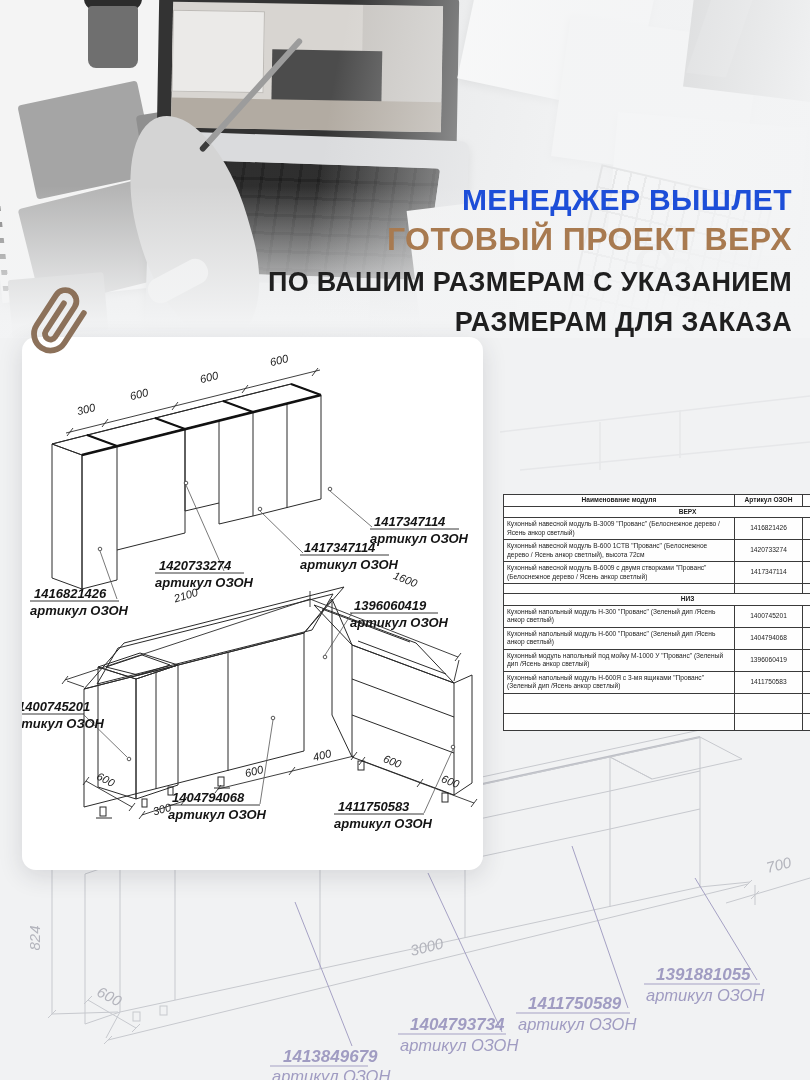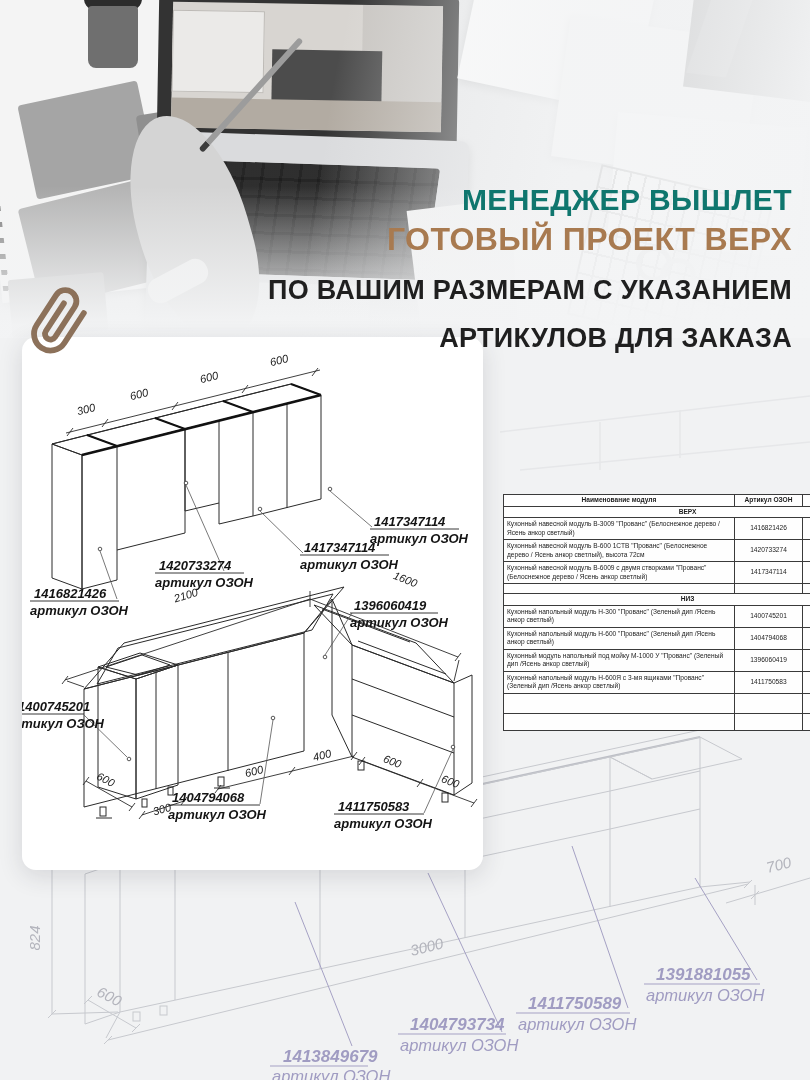--- a/index.html
+++ b/index.html
@@ -42,23 +42,23 @@
   .basket{left:582px;top:182px;width:172px;height:150px;border:2px solid #8f8f8f;transform:rotate(13deg);
           background:repeating-linear-gradient(90deg,transparent 0 13px,#9e9e9e 13px 15px),repeating-linear-gradient(transparent 0 20px,#a6a6a6 20px 22px);}
   .ring1{left:636px;top:246px;width:26px;height:26px;border:5px solid #b8b8b8;border-radius:50%;transform:rotate(10deg);}
   .ring2{left:660px;top:258px;width:26px;height:26px;border:5px solid #c4c4c4;border-radius:50%;}
   .photo-fade{left:0;top:0;width:810px;height:338px;
       background:linear-gradient(100deg,rgba(243,244,245,0) 40%,rgba(243,244,245,.82) 68%,rgba(243,244,245,.98) 95%),
                  linear-gradient(rgba(243,244,245,0) 55%,rgba(243,244,245,.97) 96%);}
 
   
   .headline{position:absolute;top:182px;right:18px;text-align:right;z-index:6;line-height:1.18;}
-  .hl1{font-size:30px;font-weight:bold;color:#0f766e;letter-spacing:.4px;}
+  .hl1{font-size:30px;font-weight:bold;color:#1d4ed8;letter-spacing:.4px;}
   .hl2{font-size:32px;font-weight:bold;color:#a87a50;letter-spacing:.4px;margin-top:4px;}
-  .hl3,.hl4{font-size:27px;font-weight:bold;color:#1f1f1f;letter-spacing:.3px;margin-top:16px;}
+  .hl3,.hl4{font-size:27px;font-weight:bold;color:#1f1f1f;letter-spacing:.3px;margin-top:8px;}
 
   
   .card{position:absolute;left:22px;top:337px;width:461px;height:533px;background:#fff;border-radius:14px;
         box-shadow:0 6px 24px rgba(40,40,60,.14);z-index:3;overflow:hidden;}
   .clip{position:absolute;left:26px;top:288px;width:66px;height:66px;z-index:5;}
 
   svg text{font-family:"Liberation Sans",sans-serif;}
   .ln{stroke:#2a2a2a;stroke-width:1;fill:none;}
   .ln-th{stroke:#111;stroke-width:2.6;fill:none;}
   .ln-md{stroke:#111;stroke-width:2;fill:none;}
@@ -180,21 +180,21 @@
   <div class="basket"></div>
   <div class="ring1"></div>
   <div class="ring2"></div>
   <div class="photo-fade"></div>
 </div>
 
 <div class="headline">
   <div class="hl1">МЕНЕДЖЕР ВЫШЛЕТ</div>
   <div class="hl2">ГОТОВЫЙ ПРОЕКТ ВЕРХ</div>
   <div class="hl3">ПО ВАШИМ РАЗМЕРАМ С УКАЗАНИЕМ</div>
-  <div class="hl4">АРТИКУЛОВ ДЛЯ ЗАКАЗА</div>
+  <div class="hl4">РАЗМЕРАМ ДЛЯ ЗАКАЗА</div>
 </div>
 
 <svg class="clip" viewBox="0 0 24 24" style="transform:rotate(-12deg);">
   <path d="M21.44 11.05l-9.19 9.19a6 6 0 0 1-8.49-8.49l9.19-9.19a4 4 0 0 1 5.66 5.66l-9.2 9.19a2 2 0 0 1-2.83-2.83l8.49-8.48" fill="none" stroke="#8c715a" stroke-width="2.1" stroke-linecap="round" stroke-linejoin="round"></path>
 </svg>
 
 <div class="card">
 <svg width="461" height="533" viewBox="0 0 461 533">
 
   <g>

